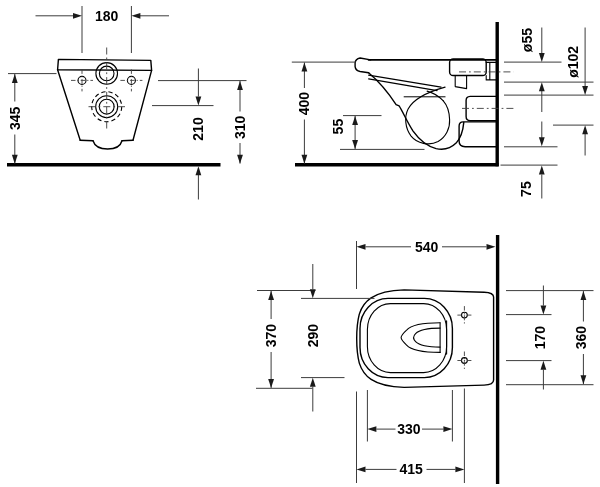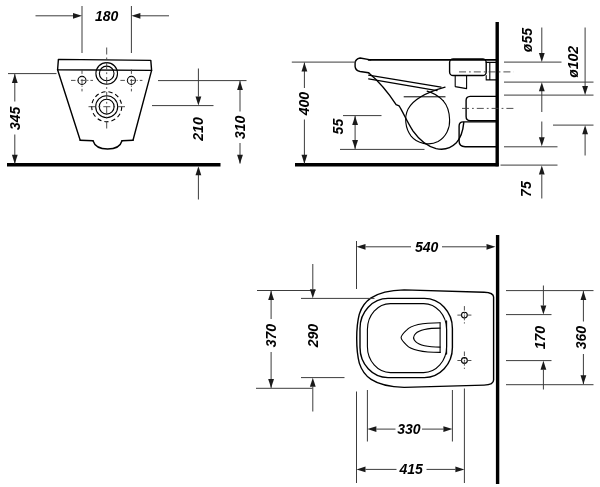--- a/index.html
+++ b/index.html
@@ -1,17 +1,17 @@
 <!DOCTYPE html>
 <html><head>
 <meta charset="utf-8">
 <style>
   html,body{margin:0;padding:0;background:#fff;}
   #stage{position:relative;width:600px;height:487px;background:#ffffff;overflow:hidden;
-         font-family:"Liberation Sans",sans-serif;font-style:italic;}
+         font-family:"Liberation Sans",sans-serif;}
   svg{display:block}
   .obj{stroke:#000;fill:none;stroke-width:1.4;stroke-linecap:round;stroke-linejoin:round}
   .obj2{stroke:#000;fill:none;stroke-width:1.1;stroke-linecap:round;stroke-linejoin:round}
   .thick{stroke:#000;fill:none;stroke-width:3.4;stroke-linecap:butt}
   .dim{stroke:#3c3c3c;fill:none;stroke-width:1;stroke-linecap:butt}
   .cl{stroke:#3c3c3c;fill:none;stroke-width:.9;stroke-dasharray:7 3 1.8 3}
   .clsm{stroke:#3c3c3c;fill:none;stroke-width:.9;stroke-dasharray:4.5 2 1.2 2}
   .dashc{stroke:#000;fill:none;stroke-width:1.1;stroke-dasharray:4.2 3}
   .ah{fill:#1a1a1a;stroke:none}
   .dlabel{font-family:"Liberation Sans",sans-serif;font-size:14px;font-weight:700;fill:#000}

